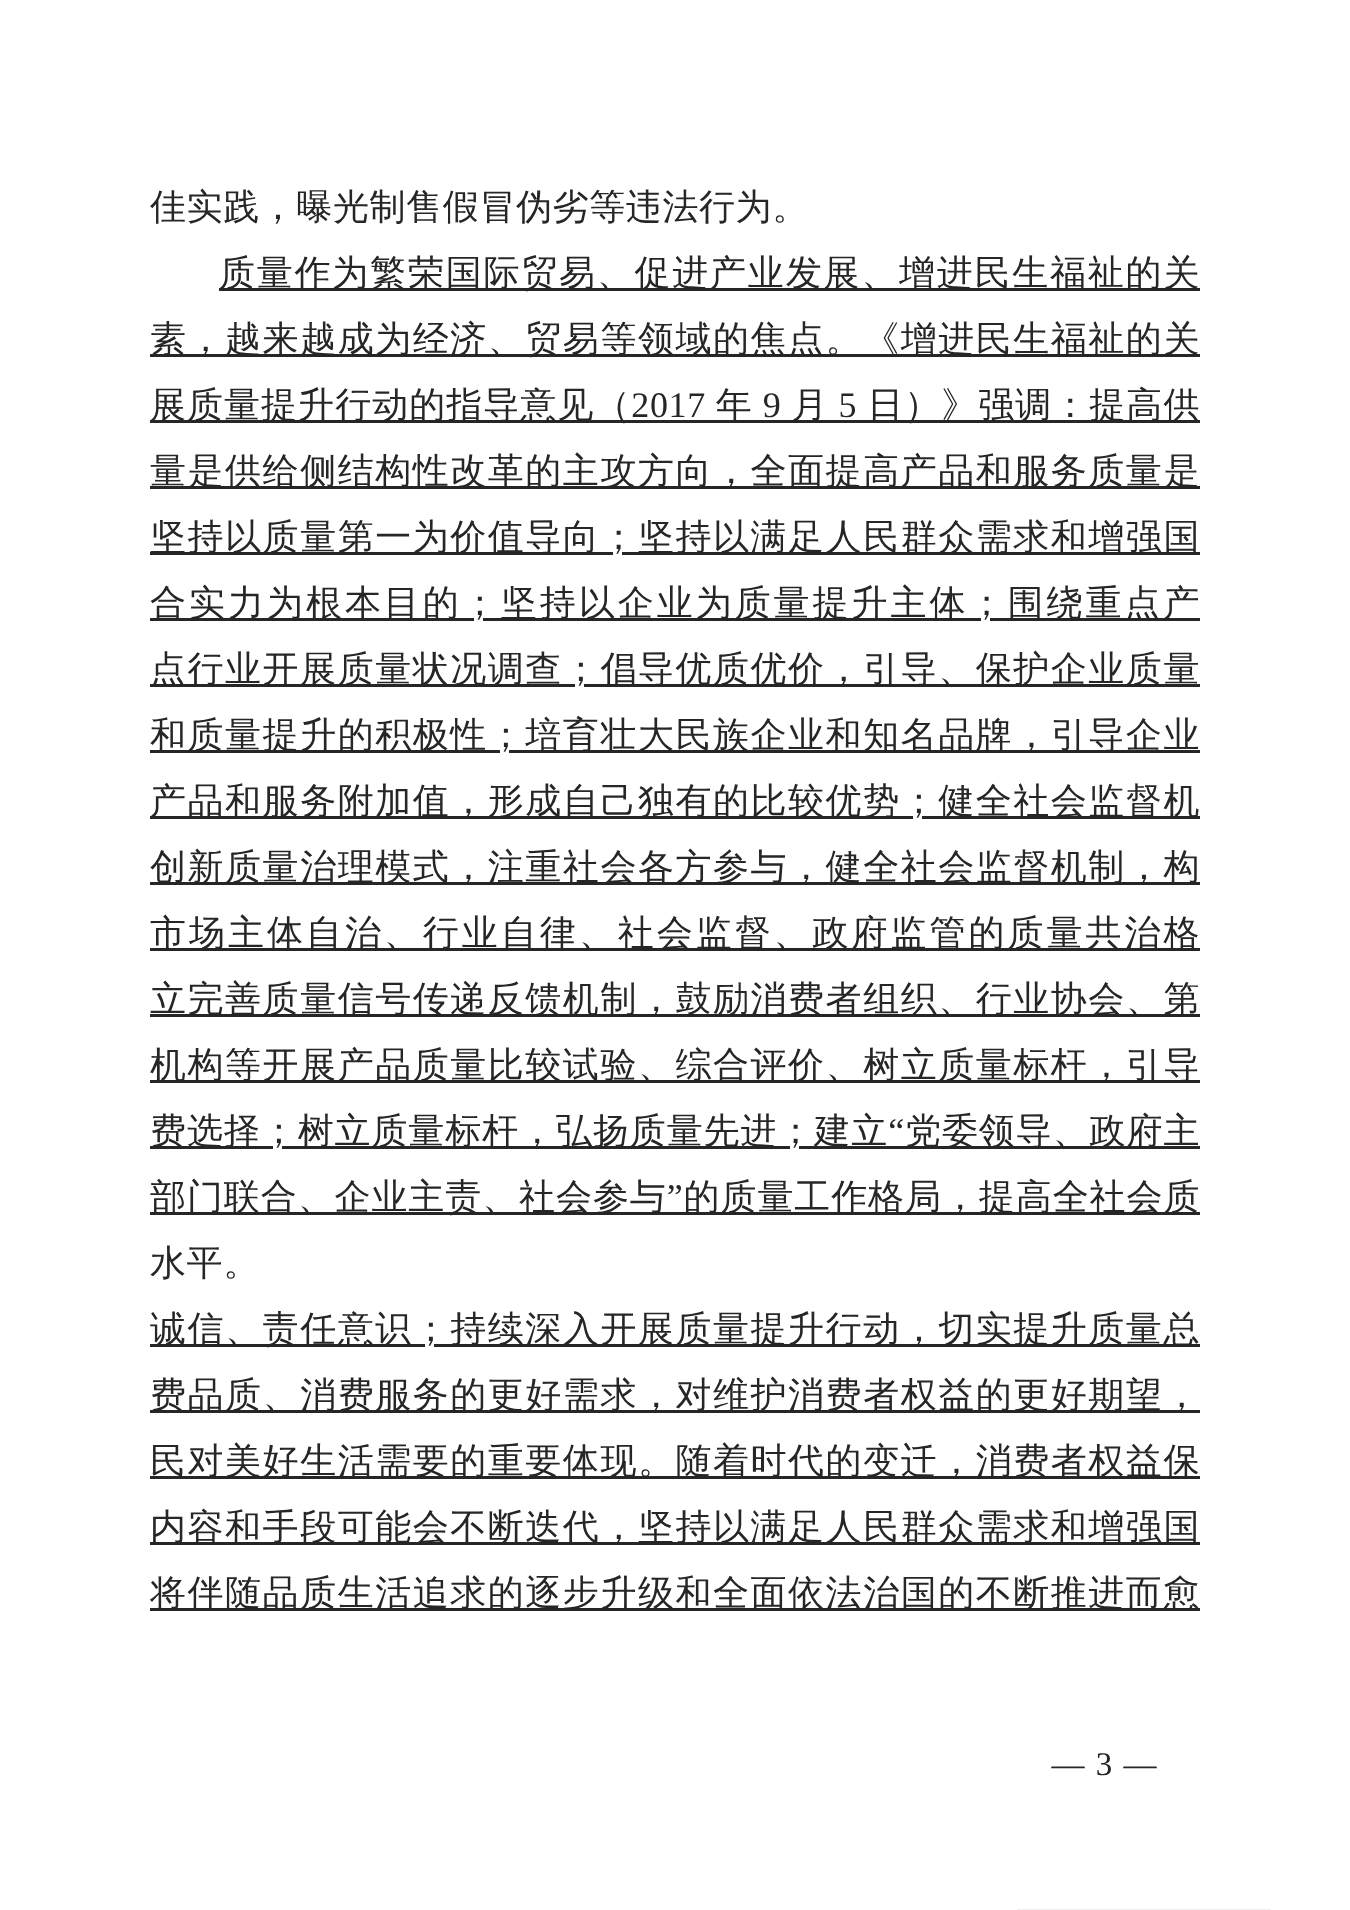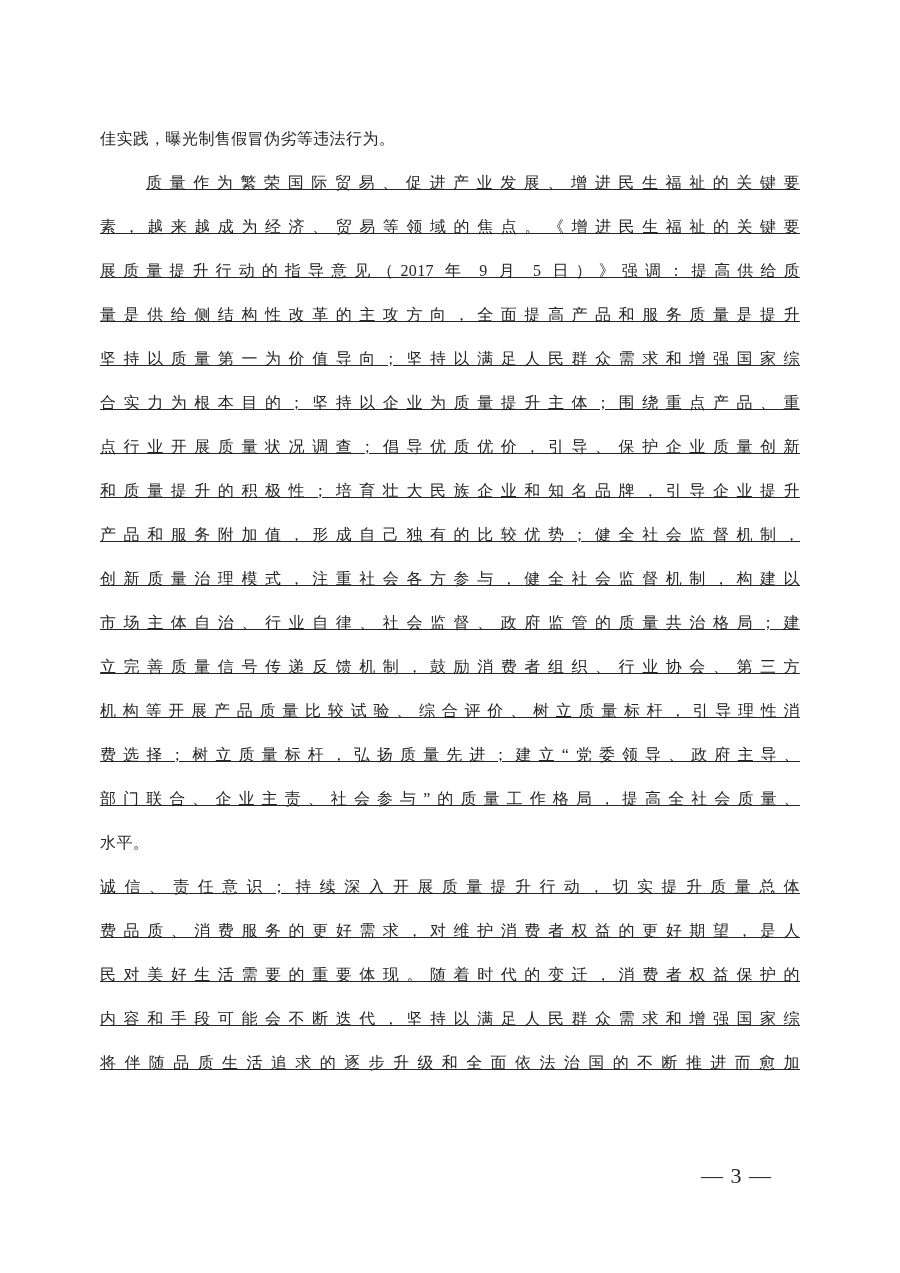--- a/index.html
+++ b/index.html
@@ -20,21 +20,21 @@
   .text-block {
     position: absolute;
     left: 100px;
     top: 117px;
     width: 700px;
   }
   .line {
     display: block;
     height: 44px;
     line-height: 44px;
-    font-size: 16px;
+    font-size: 24px;
     letter-spacing: 0.4px;
     white-space: normal;
     overflow: hidden;
     text-align: left;
   }
   .line.justify {
     text-align: justify;
     text-align-last: justify;
     text-justify: inter-ideograph;
     text-decoration: underline;

